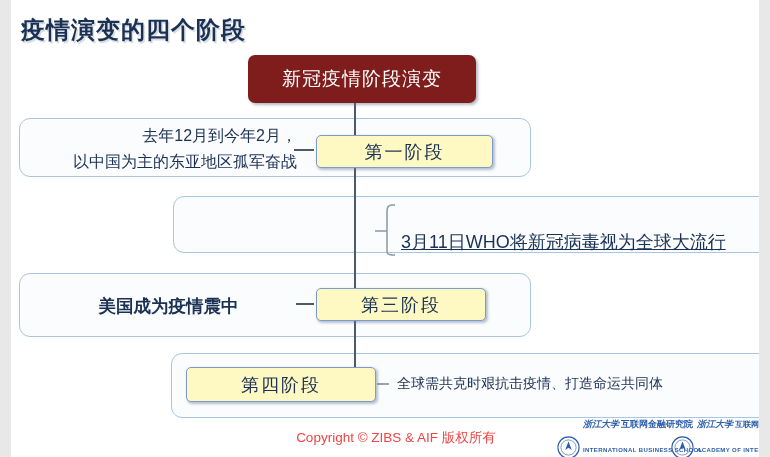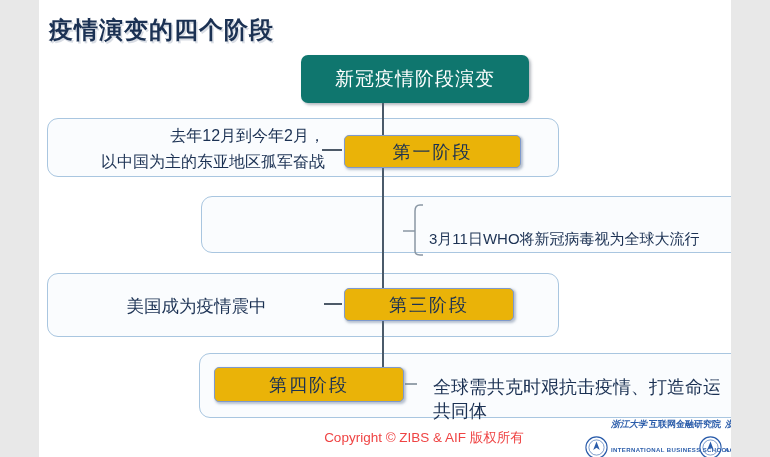--- a/index.html
+++ b/index.html
@@ -1,44 +1,44 @@
 <!DOCTYPE html>
 <html><head>
 <meta charset="utf-8">
 <style>
   * { margin:0; padding:0; box-sizing:border-box; }
   body { background:#e8e8e8; font-family:"Liberation Sans", sans-serif; }
   .slide {
-    position:relative; width:692px; height:457px; background:#ffffff;
+    position:relative; width:748px; height:457px; background:#ffffff;
     overflow:hidden; margin:0 auto;
   }
   .title {
     position:absolute; left:10px; top:14px;
     font-size:24px; font-weight:bold; color:#1b3153;
     text-shadow:1.5px 1.5px 0 rgba(170,180,195,.45);
     letter-spacing:1px;
   }
   .root-box {
     position:absolute; left:237px; top:55px; width:228px; height:48px;
-    background:#0f766e; border-radius:7px;
+    background:#7f1d1d; border-radius:7px;
     color:#ffffff; font-size:19px;
     display:flex; align-items:center; justify-content:center;
     box-shadow:2px 2px 3px rgba(90,100,115,.45);
-    z-index:3; letter-spacing:1px;margin-left:25px;
+    z-index:3; letter-spacing:1px;
   }
   .spine {
     position:absolute; left:343px; top:101px; width:2px; height:267px;
     background:#4a5a6a; z-index:2;
   }
   .callout {
     position:absolute; background:#fafcfe;
     border:1.5px solid #a9c6e0; border-radius:11px; z-index:1;
   }
   .stage-box {
-    position:absolute; background:#eab308; border:1px solid #7e99cc;
+    position:absolute; background:#fef9c3; border:1px solid #7e99cc;
     border-radius:5px; color:#1b3153; font-size:18px;
     display:flex; align-items:center; justify-content:center;
     box-shadow:1.5px 1.5px 2.5px rgba(100,120,150,.45);
     z-index:3; letter-spacing:2px;
   }
   .dash { position:absolute; height:2px; background:#4d5a68; z-index:2; }
   .dash.light { background:#97a3ad; }
   .callout-text { position:absolute; color:#1b3153; z-index:2; }
   .bracket { position:absolute; z-index:2; }
   .footer-copyright {
@@ -77,35 +77,35 @@
   </div>
   <div class="dash" style="left:283px; top:149px; width:20px;"></div>
   <div class="stage-box" style="left:305px; top:135px; width:177px; height:33px;">
     <span>第一阶段</span>
   </div>
 
   <div class="callout" style="left:162px; top:196px; width:602px; height:57px;"></div>
   <svg class="bracket" style="left:364px; top:203px;" width="28" height="54" viewBox="0 0 28 54">
     <path d="M0 28 H12 M20 2 H17 Q12 2 12 8 V48 Q12 52 17 52 H20" fill="none" stroke="#8a97a4" stroke-width="1.5"></path>
   </svg>
-  <div class="callout-text" style="left:390px; top:230px; font-size:15px;">3月11日WHO将新冠病毒视为全球大流行</div>
+  <div class="callout-text" style="left:390px; top:230px; font-size:18px;text-decoration:underline;">3月11日WHO将新冠病毒视为全球大流行</div>
 
   <div class="callout" style="left:8px; top:273px; width:512px; height:64px;"></div>
-  <div class="callout-text" style="left:30px; top:294px; width:255px; text-align:center; font-size:17.5px;">美国成为疫情震中</div>
+  <div class="callout-text" style="left:30px; top:294px; width:255px; text-align:center; font-size:17.5px;font-weight:bold;">美国成为疫情震中</div>
   <div class="dash" style="left:285px; top:303px; width:18px;"></div>
   <div class="stage-box" style="left:305px; top:288px; width:170px; height:33px;">
     <span>第三阶段</span>
   </div>
 
   <div class="callout" style="left:160px; top:353px; width:603px; height:65px;"></div>
   <div class="stage-box" style="left:175px; top:367px; width:190px; height:35px;">
     <span>第四阶段</span>
   </div>
   <div class="dash light" style="left:366px; top:383px; width:12px;"></div>
-  <div class="callout-text" style="left:394px; top:375px; font-size:18px;">全球需共克时艰抗击疫情、打造命运共同体</div>
+  <div class="callout-text" style="left:386px; top:375px; font-size:14px;">全球需共克时艰抗击疫情、打造命运共同体</div>
 
   <div class="footer-copyright">Copyright © ZIBS &amp; AIF 版权所有</div>
 
   <div class="logo" style="left:546px;">
     <svg class="logo-emblem" width="23" height="23" viewBox="0 0 23 23">
       <circle cx="11.5" cy="11.5" r="10.6" fill="none" stroke="#2a5caa" stroke-width="1.1"></circle>
       <circle cx="11.5" cy="11.5" r="7.6" fill="none" stroke="#2a5caa" stroke-width="0.6"></circle>
       <path d="M11.5 5.5 L8.2 14 L11.5 11.8 L14.8 14 Z" fill="#2a5caa"></path>
     </svg>
     <div class="logo-text">

